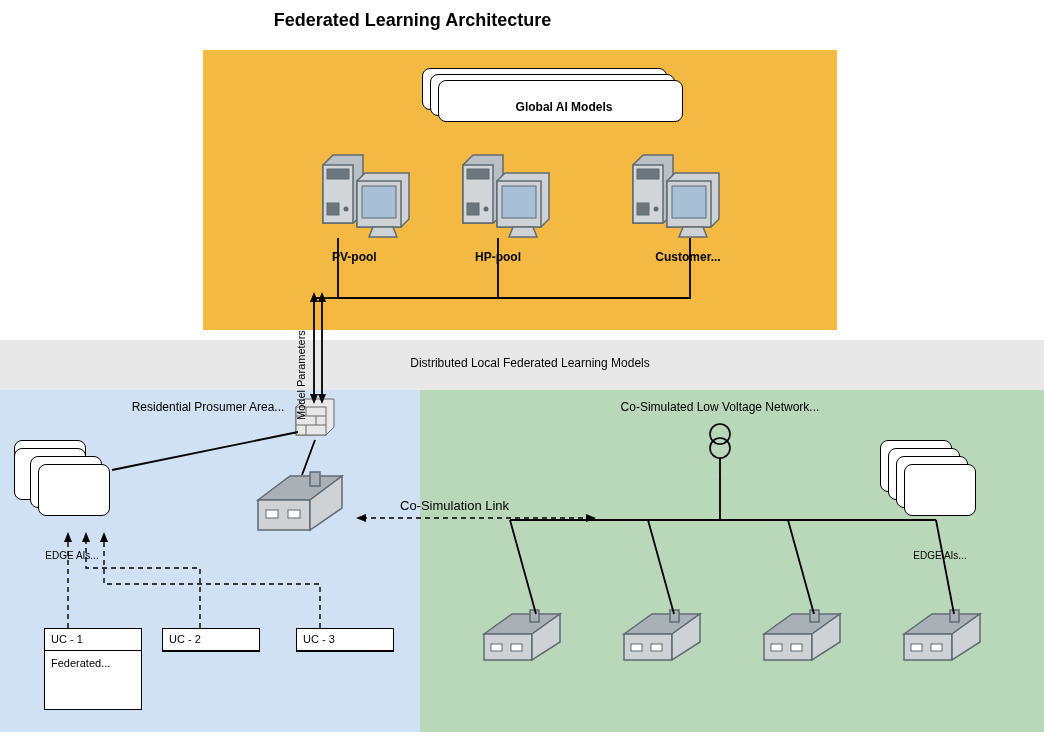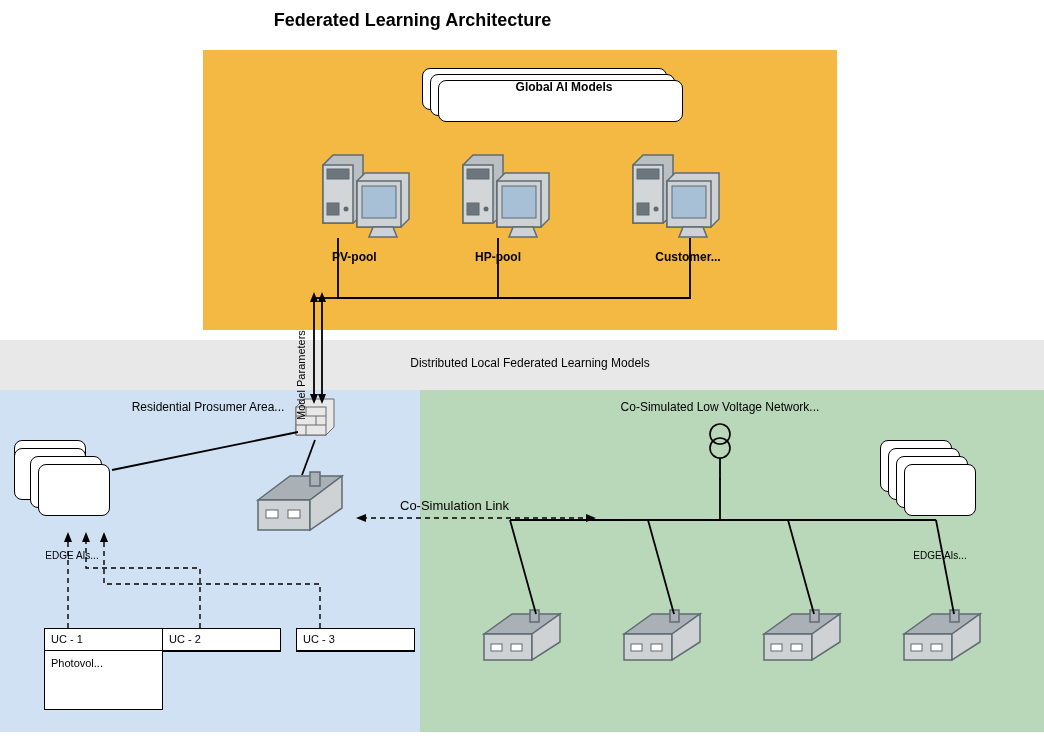--- a/index.html
+++ b/index.html
@@ -17,21 +17,21 @@
   .ai-card { position: absolute; width: 245px; height: 42px; background: #fff; border: 1.5px solid #000; border-radius: 8px; }
   .ai-label { position: absolute; width: 245px; text-align: center; font-size: 12px; font-weight: bold; }
 
   .server-label { position: absolute; font-size: 12px; text-align: center; font-weight: bold; }
   .section-label { position: absolute; font-size: 12px; text-align: center; }
 
   .mini-stack { position: absolute; }
   .mini-card  { position: absolute; width: 72px; height: 52px; background: #fff; border: 1.5px solid #000; border-radius: 8px; }
   .mini-label { position: absolute; font-size: 10px; text-align: center; width: 90px; margin-top: 48px; }
 
-  .uc-box { position: absolute; width: 119px; border: 1px solid #000; background: #fff; }
+  .uc-box { position: absolute; width: 98px; border: 1px solid #000; background: #fff; }
   .uc-head { height: 22px; border-bottom: 1px solid #000; font-size: 11px; padding: 4px 6px; }
   .uc-body { height: 58px; font-size: 11px; padding: 6px; }
 
   .vlabel { position: absolute; font-size: 11px; writing-mode: vertical-rl; transform: rotate(180deg); }
   .co-sim-label { position: absolute; font-size: 13px; }
 
   svg { position: absolute; left: 0; top: 0; overflow: visible; }
   .house-body   { fill:#cfd2d4; stroke:#5f6b73; stroke-width:1.5; }
   .house-roof   { fill:#a9b1b6; stroke:#5f6b73; stroke-width:1.5; }
   .house-chim   { fill:#a9b1b6; stroke:#5f6b73; stroke-width:1.5; }
@@ -56,21 +56,21 @@
   <div class="zone orange-zone" style="left:203px; top:50px; width:634px; height:280px;"></div>
   <div class="zone grey-zone" style="left:0; top:340px; width:1044px; height:50px;"></div>
   <div class="zone blue-zone" style="left:0; top:390px; width:420px; height:342px;"></div>
   <div class="zone green-zone" style="left:420px; top:390px; width:624px; height:342px;"></div>
 
   <div>
     <div class="ai-card" style="left:422px; top:68px;"></div>
     <div class="ai-card" style="left:430px; top:74px;"></div>
     <div class="ai-card" style="left:438px; top:80px;"></div>
   </div>
-  <div class="ai-label" style="left:438px; top:80px;padding-left:7px;">Global AI Models</div>
+  <div class="ai-label" style="left:438px; top:100px;padding-left:7px;">Global AI Models</div>
 
   <svg style="left:315px; top:145px;" width="120" height="100">
     <polygon class="srv-tower" points="8,78 8,20 18,10 48,10 48,70 38,78"></polygon>
     <polygon class="srv-face" points="8,20 38,20 38,78 8,78"></polygon>
     <rect class="srv-dark" x="12" y="24" width="22" height="10"></rect>
     <rect class="srv-dark" x="12" y="58" width="12" height="12"></rect>
     <circle cx="31" cy="64" r="2.5" fill="#5f6b73"></circle>
     <polygon class="mon-body" points="42,82 42,36 50,28 94,28 94,74 86,82"></polygon>
     <polygon class="mon-body" points="42,36 86,36 86,82 42,82"></polygon>
     <rect class="mon-screen" x="47" y="41" width="34" height="32"></rect>
@@ -179,21 +179,21 @@
     <polygon class="house-roof" points="6,26 34,6 82,6 54,26"></polygon>
     <rect class="house-chim" x="52" y="2" width="9" height="12"></rect>
     <polygon class="house-body" points="6,26 54,26 54,52 6,52"></polygon>
     <polygon class="house-body" points="54,26 82,6 82,34 54,52"></polygon>
     <rect class="house-win" x="13" y="36" width="11" height="7"></rect>
     <rect class="house-win" x="33" y="36" width="11" height="7"></rect>
   </svg>
 
   <div class="uc-box" style="left:44px; top:628px;">
     <div class="uc-head">UC - 1</div>
-    <div class="uc-body">Photovol...</div>
+    <div class="uc-body">Federated...</div>
   </div>
   <div class="uc-box" style="left:162px; top:628px;">
     <div class="uc-head">UC - 2</div>
   </div>
   <div class="uc-box" style="left:296px; top:628px;">
     <div class="uc-head">UC - 3</div>
   </div>
 
   <div class="vlabel" style="left:295px; top:260px; height:160px;">Model Parameters</div>
 

